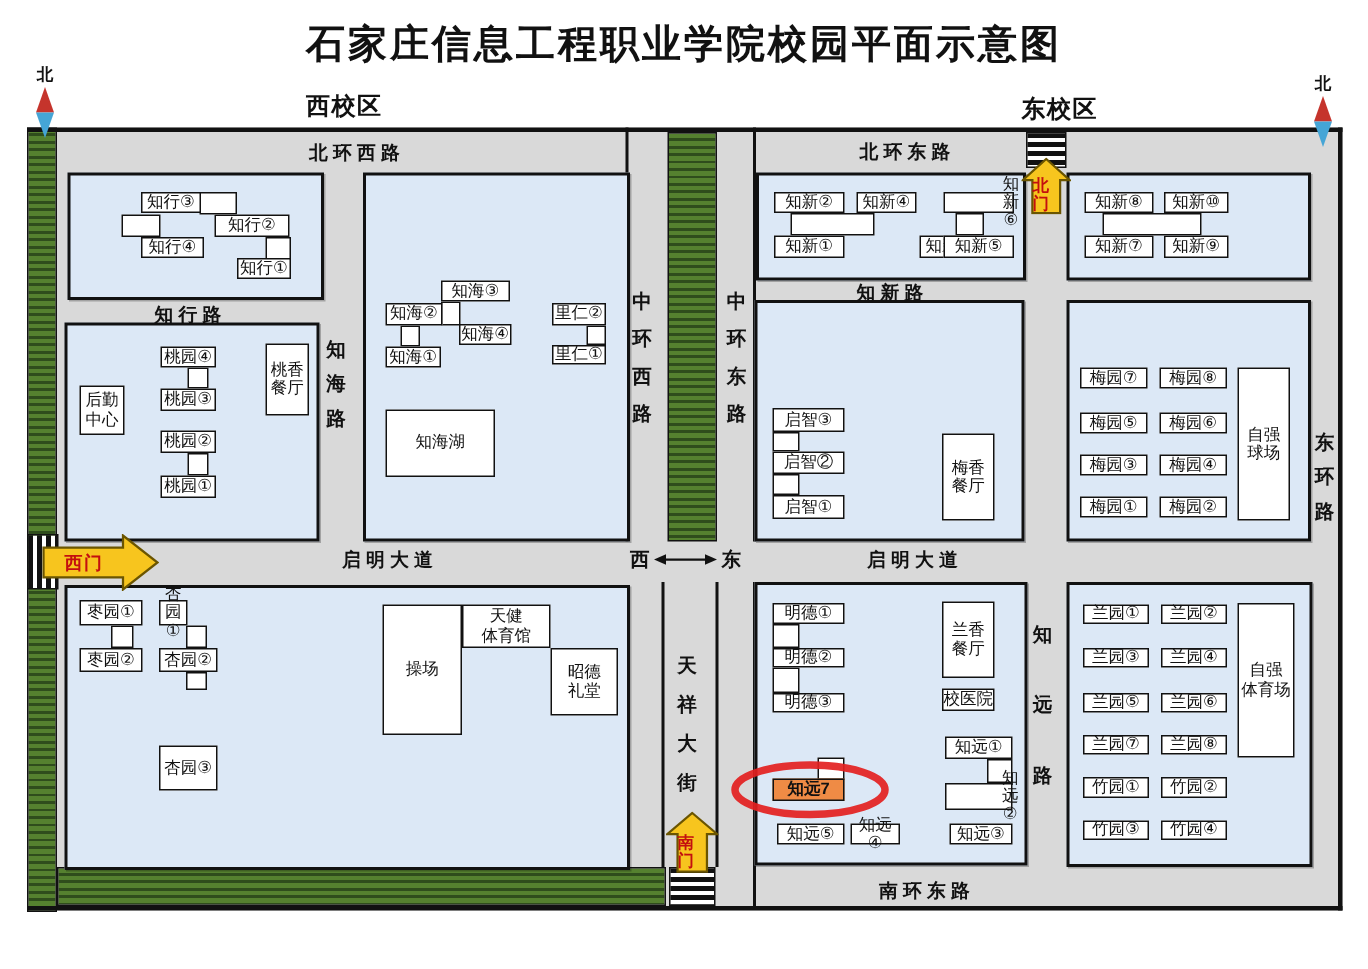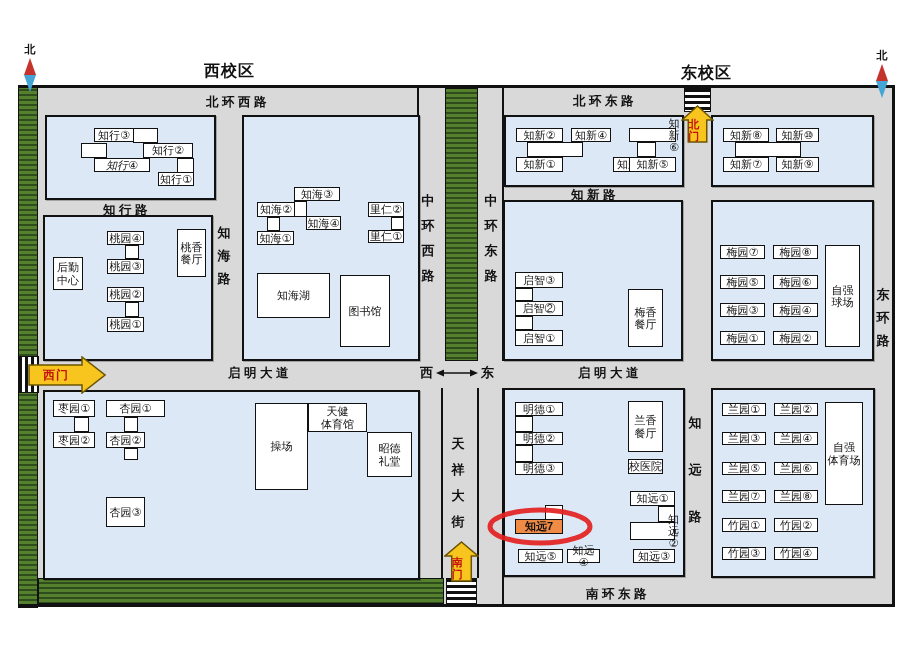--- a/index.html
+++ b/index.html
@@ -34,20 +34,21 @@
   .compass{position:absolute;display:flex;flex-direction:column;align-items:center;
      font-size:11px;font-weight:bold;gap:1px;}
   .dir-ind{position:absolute;display:flex;align-items:center;gap:3px;
      font-size:13px;font-weight:bold;}
   .ring{position:absolute;pointer-events:none;}
 </style>
 </head>
 <body>
 
 <div class="stage">
+  <h1 class="title">石家庄信息工程职业学院校园平面示意图</h1>
   <div class="map-root" id="map-root">
       <div class="road-base" style="left: 18px; top: 85px; width: 877px; height: 522px;"></div>
       <div class="greenbelt" style="left: 18px; top: 85px; width: 20px; height: 523px;"></div>
       <div class="greenbelt" style="left: 445px; top: 88px; width: 33px; height: 273px;"></div>
       <div class="greenbelt" style="left: 38px; top: 578px; width: 406px; height: 26px;"></div>
       <div class="bline" style="left: 18px; top: 85px; width: 877px; height: 3px;"></div>
       <div class="bline" style="left: 18px; top: 604px; width: 877px; height: 3px;"></div>
       <div class="bline" style="left: 892px; top: 85px; width: 3px; height: 522px;"></div>
       <div class="bline" style="left: 417px; top: 85px; width: 2px; height: 276px;"></div>
       <div class="bline" style="left: 502px; top: 85px; width: 2px; height: 276px;"></div>
@@ -122,41 +123,40 @@
       <div class="connector" style="left: 637px; top: 142px; width: 19px; height: 15px;"></div>
       <div class="connector" style="left: 735px; top: 142px; width: 66px; height: 15px;"></div>
       <div class="connector" style="left: 515px; top: 288px; width: 18px; height: 13px;"></div>
       <div class="connector" style="left: 515px; top: 316px; width: 18px; height: 14px;"></div>
       <div class="connector" style="left: 515px; top: 416px; width: 18px; height: 16px;"></div>
       <div class="connector" style="left: 515px; top: 445px; width: 18px; height: 17px;"></div>
       <div class="connector" style="left: 658px; top: 506px; width: 17px; height: 16px;"></div>
       <div class="connector" style="left: 545px; top: 505px; width: 18px; height: 15px;"></div>
       <div class="building" style="left: 94px; top: 128px; width: 40px; height: 14px;">知行③</div>
       <div class="building" style="left: 143px; top: 143px; width: 50px; height: 15px;">知行②</div>
-      <div class="building" style="left: 94px; top: 158px; width: 56px; height: 14px; font-style: italic;">知行④</div>
+      <div class="building" style="left: 94px; top: 158px; width: 42px; height: 14px;">知行④</div>
       <div class="building" style="left: 158px; top: 172px; width: 36px; height: 14px;">知行①</div>
       <div class="building" style="left: 294px; top: 187px; width: 46px; height: 14px;">知海③</div>
       <div class="building" style="left: 257px; top: 202px; width: 38px; height: 15px;">知海②</div>
       <div class="building" style="left: 306px; top: 216px; width: 35px; height: 14px;">知海④</div>
       <div class="building" style="left: 257px; top: 231px; width: 37px; height: 14px;">知海①</div>
       <div class="building" style="left: 368px; top: 202px; width: 36px; height: 15px;">里仁②</div>
       <div class="building" style="left: 368px; top: 230px; width: 36px; height: 13px;">里仁①</div>
       <div class="building" style="left: 257px; top: 273px; width: 73px; height: 45px;">知海湖</div>
-      <div class="building" style="left: 340px; top: 275px; width: 50px; height: 72px;">图书馆</div>
       <div class="building" style="left: 107px; top: 231px; width: 37px; height: 14px;">桃园④</div>
       <div class="building" style="left: 107px; top: 259px; width: 37px; height: 15px;">桃园③</div>
       <div class="building" style="left: 53px; top: 257px; width: 30px; height: 33px;">后勤
 中心</div>
       <div class="building" style="left: 107px; top: 287px; width: 37px; height: 15px;">桃园②</div>
       <div class="building" style="left: 107px; top: 317px; width: 37px; height: 15px;">桃园①</div>
       <div class="building" style="left: 177px; top: 229px; width: 29px; height: 48px;">桃香
 餐厅</div>
       <div class="building" style="left: 53px; top: 400px; width: 42px; height: 17px;">枣园①</div>
       <div class="building" style="left: 53px; top: 432px; width: 42px; height: 16px;">枣园②</div>
-      <div class="building" style="left: 106px; top: 400px; width: 59px; height: 17px;">杏园①</div>
+      <div class="building" style="left: 106px; top: 400px; width: 19px; height: 17px;">杏园①</div>
       <div class="building" style="left: 106px; top: 432px; width: 39px; height: 16px;">杏园②</div>
       <div class="building" style="left: 106px; top: 472px; width: 39px; height: 30px; margin-top: 25px;">杏园③</div>
       <div class="building" style="left: 255px; top: 403px; width: 53px; height: 87px;">操场</div>
       <div class="building" style="left: 308px; top: 403px; width: 59px; height: 29px;">天健
 体育馆</div>
       <div class="building" style="left: 367px; top: 432px; width: 45px; height: 45px;">昭德
 礼堂</div>
       <div class="building" style="left: 516px; top: 128px; width: 47px; height: 14px;">知新②</div>
       <div class="building" style="left: 571px; top: 128px; width: 40px; height: 14px;">知新④</div>
       <div class="building" style="left: 629px; top: 128px; width: 47px; height: 14px; padding-left: 43px;">知新⑥</div>

